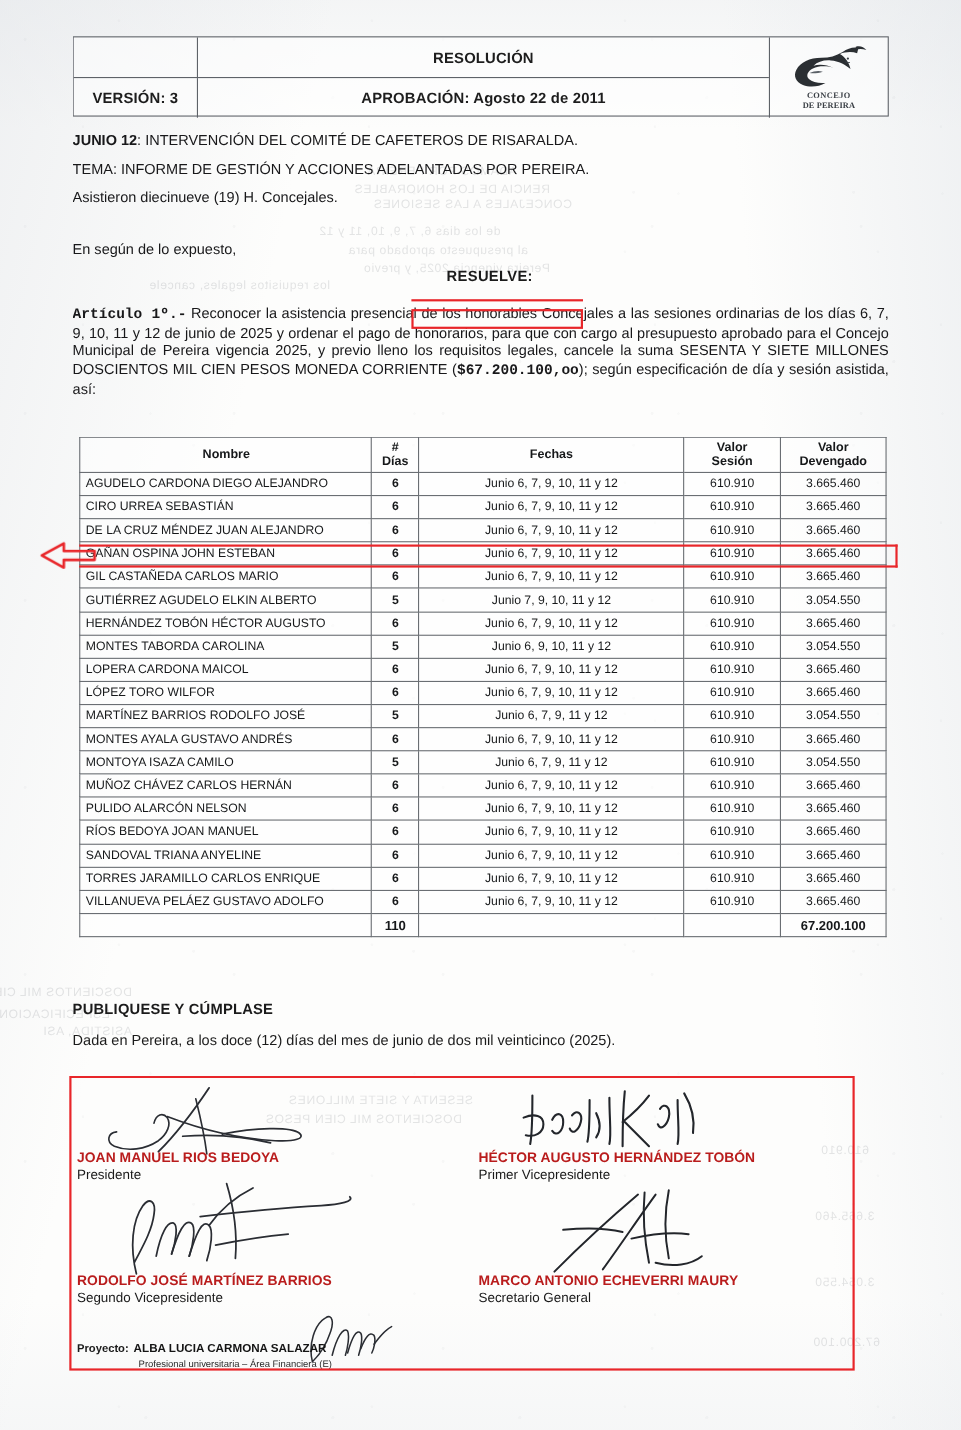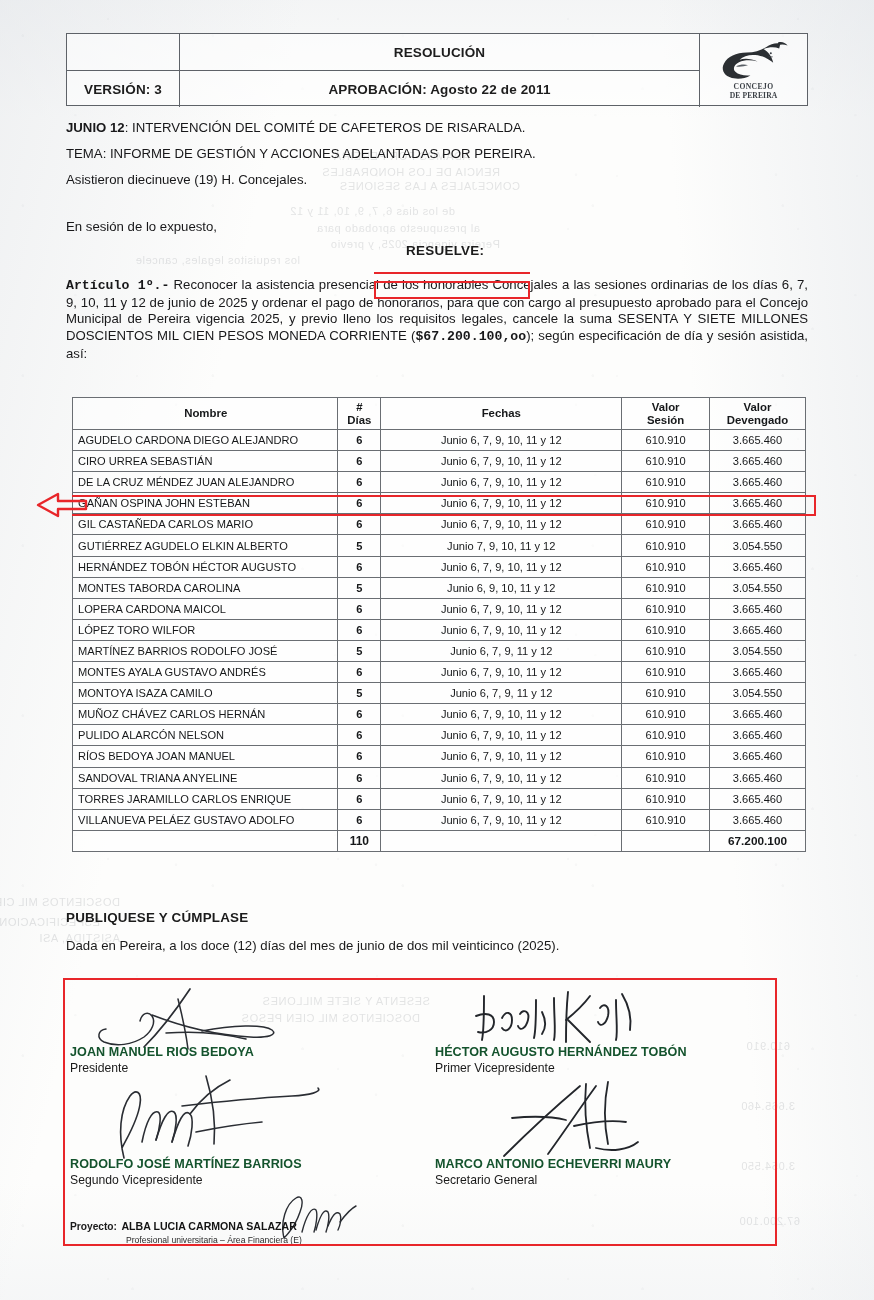--- a/index.html
+++ b/index.html
@@ -158,21 +158,21 @@
   
   #publiquese {
     position: absolute; left: 66px; top: 910px;
     font-size: 13.4px; font-weight: 700; letter-spacing: .2px;
   }
   #dada { position: absolute; left: 66px; top: 938px; font-size: 13.2px; }
 
   .sig-block { position: absolute; }
   .sig-name {
     font-size: 12.6px; font-weight: 700; letter-spacing: .05px;
-    color: #14532d; white-space: nowrap;
+    color: #b91c1c; white-space: nowrap;
   }
   .sig-role { font-size: 12.2px; color: #1a1a1a; margin-top: 2px; }
 
   #proyecto { position: absolute; left: 70px; top: 1216px; }
   #proyecto .pl { font-size: 10.2px; font-weight: 700; color: #1a1a1a; }
   #proyecto .pn { font-size: 10.6px; font-weight: 700; color: #141414; }
   #proyecto .pr {
     font-size: 8.6px; color: #2a2a2a; margin-top: 1px;
     margin-left: 56px;
   }
@@ -247,21 +247,21 @@
     </div>
     <div class="cell mt-b-r">VERSIÓN: 3</div>
     <div class="cell">APROBACIÓN: Agosto 22 de 2011</div>
   </div>
 
   <div class="line" style="left:66px; top:120px;">
     <b>JUNIO 12</b><span>: INTERVENCIÓN DEL COMITÉ DE CAFETEROS DE RISARALDA.</span>
   </div>
   <div class="line" style="left:66px; top:146px;">TEMA:  INFORME DE GESTIÓN Y ACCIONES ADELANTADAS POR PEREIRA.</div>
   <div class="line" style="left:66px; top:172px;">Asistieron diecinueve (19) H. Concejales.</div>
-  <div class="line" style="left:66px; top:219px;">En sesión de lo expuesto,</div>
+  <div class="line" style="left:66px; top:219px;">En según de lo expuesto,</div>
   <div id="resuelve" style="left:406px; top:243px;">RESUELVE:</div>
 
   <p id="articulo">
     <span class="b">Artículo 1º.-</span><span> Reconocer la asistencia presencial de los honorables Concejales a las sesiones ordinarias de los días 6, 7, 9, 10, </span><span>11 y 12 de junio de 2025</span><span> y ordenar el pago de honorarios, para que con cargo al presupuesto aprobado para el Concejo Municipal de Pereira vigencia 2025, y previo lleno los requisitos legales, cancele la suma SESENTA Y SIETE MILLONES DOSCIENTOS MIL CIEN PESOS MONEDA CORRIENTE (</span><span class="b">$67.200.100,oo</span><span>); según especificación de día y sesión asistida, así:</span>
   </p>
 
   <table id="pay-table">
     <thead>
       <tr>
         <th class="c-name">Nombre</th>

